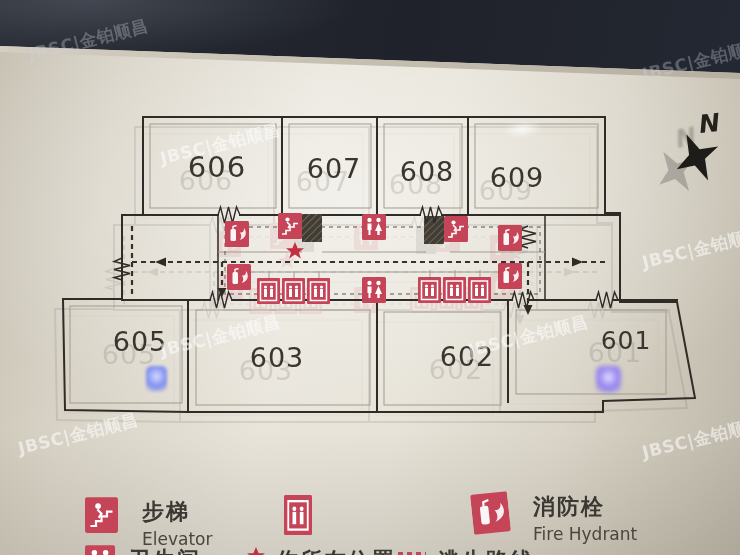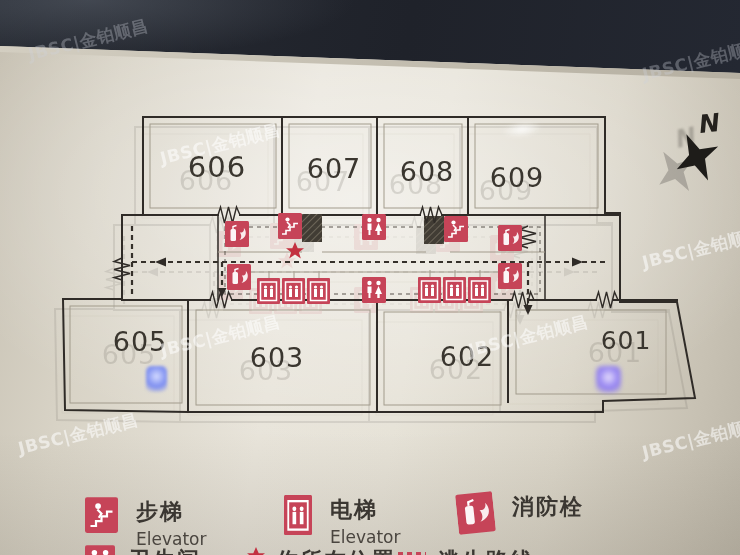--- a/index.html
+++ b/index.html
@@ -33,21 +33,21 @@
     background:radial-gradient(circle at 50% 40%,#d3daff 0%,#7d8ef0 55%,rgba(125,142,240,0) 95%);}
   .led2{left:596px;top:366px;width:25px;height:27px;filter:blur(2px);
     background:radial-gradient(circle at 50% 42%,#e6defc 0%,#8f7df0 55%,rgba(143,125,240,0) 95%);}
   .plan-svg{position:absolute;left:0;top:0;}
   .wall{stroke:#2f2b27;stroke-width:2;fill:none;stroke-linecap:square;}
   .thin{stroke-width:1.5;}
   .lite{stroke:#a29b8c;stroke-width:1;fill:none;}
   .route{stroke:#35302a;stroke-width:2.2;fill:none;stroke-dasharray:5 4;}
   .route2{stroke:#4a443c;stroke-width:1.4;fill:none;stroke-dasharray:4 4;opacity:.6;}
   .lg{position:absolute;display:flex;align-items:flex-start;}
-  .lg-txt{margin-left:18px;}
+  .lg-txt{margin-left:24px;}
   .lg-zh{font-size:22px;font-weight:700;color:#3b3732;letter-spacing:2px;}
   .lg-en{font-size:17px;color:#4a453f;margin-top:2px;}
   .dashes{width:28px;height:4px;margin-top:6px;
     background:repeating-linear-gradient(to right,#c64458 0 5px,rgba(0,0,0,0) 5px 9px);}
 </style>
 </head>
 <body>
 
 <div class="photo">
 
@@ -209,31 +209,28 @@
       </svg>
     <div class="lg-txt">
       <div class="lg-zh">步梯</div>
       <div class="lg-en">Elevator</div>
     </div>
   </div>
   <div class="lg" style="left:284px;top:495px">
     <svg width="28" height="40" viewBox="0 0 23 26" preserveAspectRatio="none">
         <use href="#sym-elev"></use>
       </svg>
-    <div class="lg-txt">
-      <div class="lg-zh">电梯</div>
-      <div class="lg-en">Elevator</div>
-    </div>
-  </div>
-  <div class="lg" style="left:457px;top:492px">
+  </div>
+  <div class="lg" style="left:472px;top:492px">
     <svg width="37" height="42" viewBox="0 0 24 26" style="transform:rotate(-6deg)">
         <use href="#sym-hydrant"></use>
       </svg>
     <div class="lg-txt">
       <div class="lg-zh">消防栓</div>
+      <div class="lg-en">Fire Hydrant</div>
     </div>
   </div>
 
   <div class="lg" style="left:85px;top:545px">
     <svg width="30" height="33" viewBox="0 0 24 26">
         <use href="#sym-toilet"></use>
       </svg>
     <div class="lg-txt" style="margin-left:14px">
       <div class="lg-zh">卫生间</div>
     </div>

